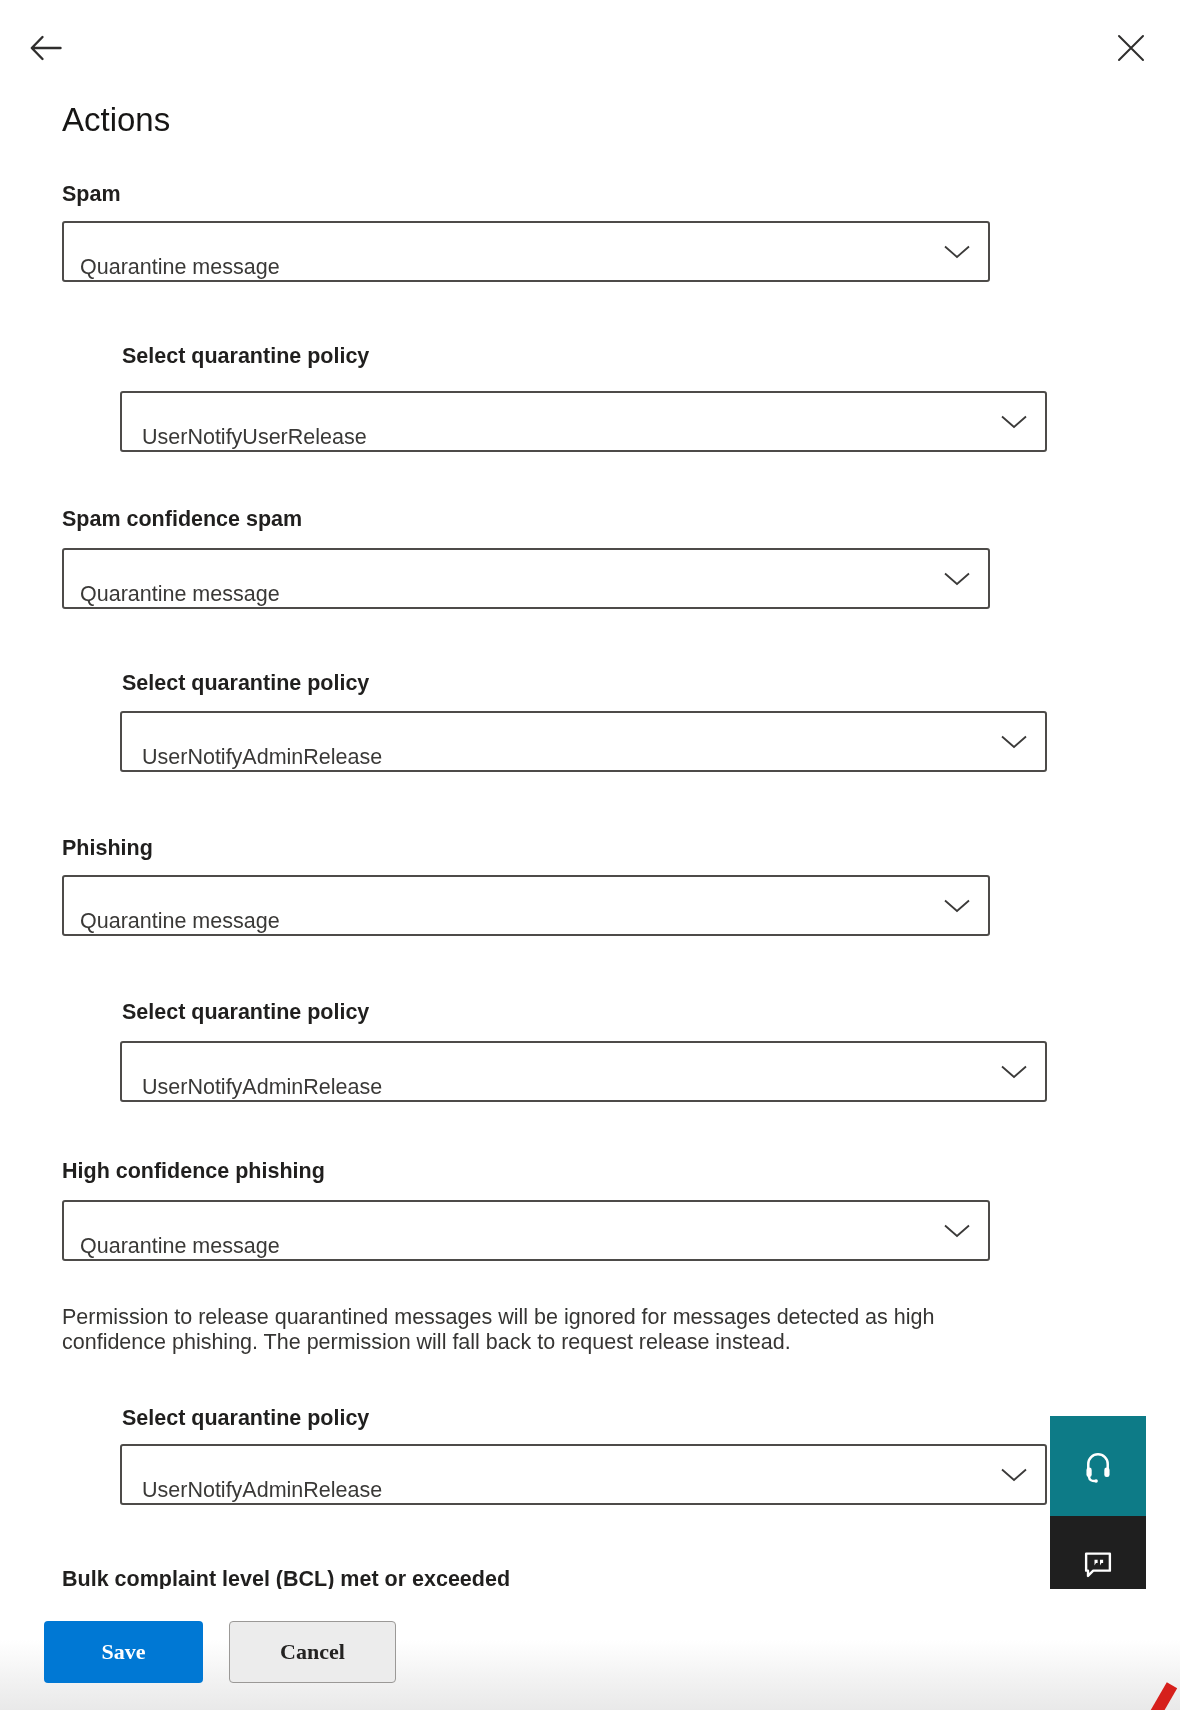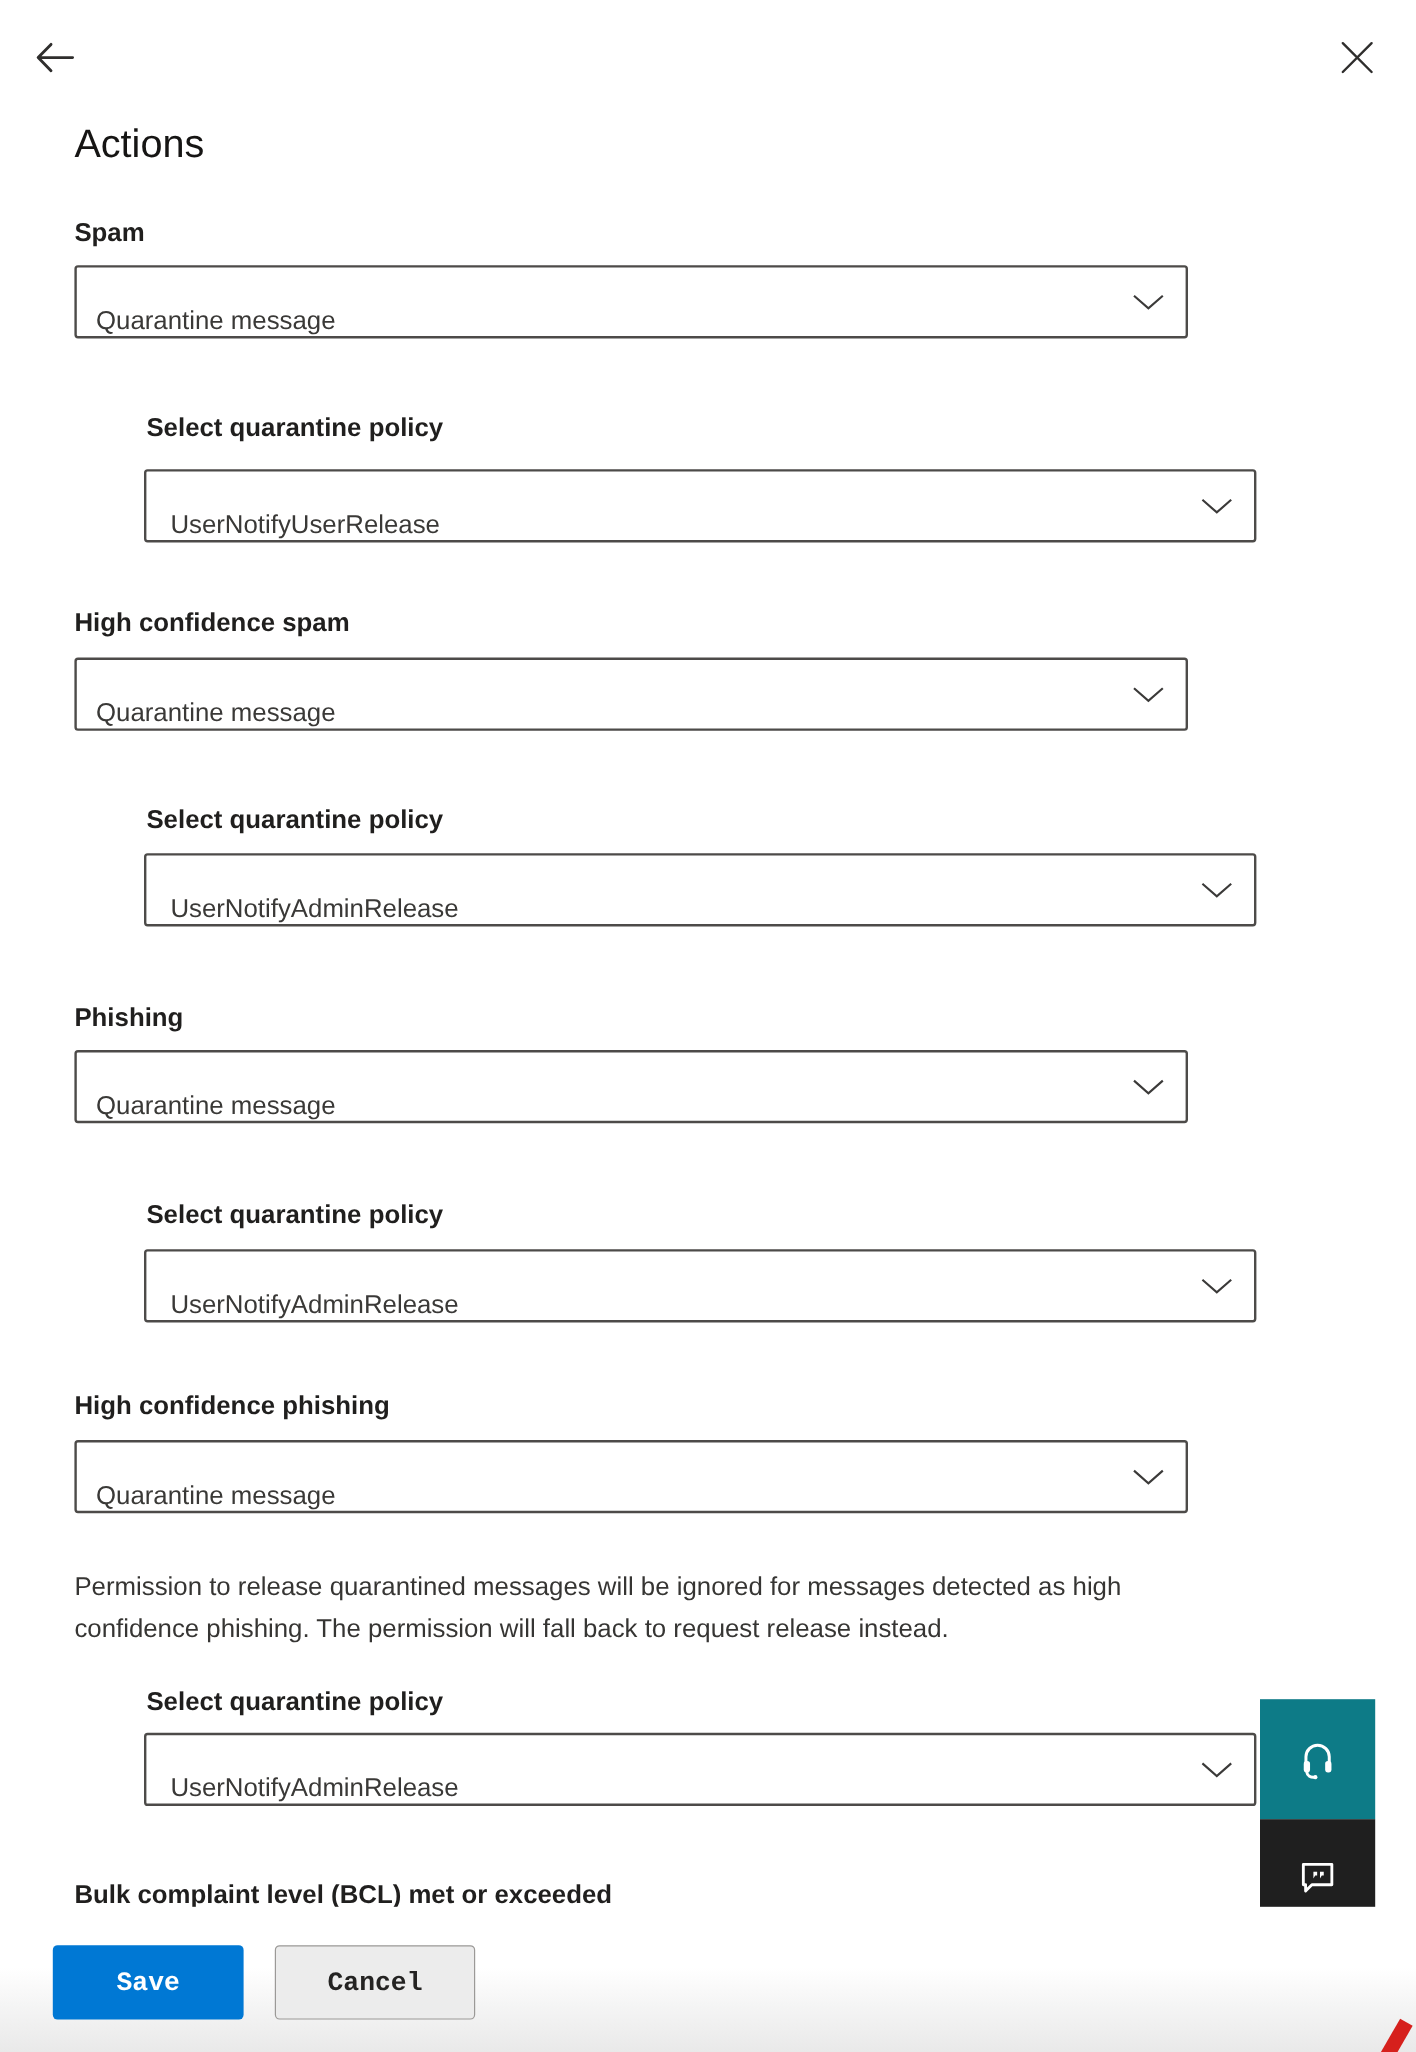--- a/index.html
+++ b/index.html
@@ -10,28 +10,28 @@
   .abs{position:absolute;box-sizing:border-box;}
   .icon-btn{background:transparent;border:none;padding:0;cursor:pointer;display:flex;align-items:center;justify-content:center;}
   .page-title{font-size:33px;font-weight:400;color:#161514;line-height:40px;}
   .field-label{font-size:21.5px;font-weight:600;color:#201f1e;line-height:26px;}
   .dropdown{
     height:61px;background:#fff;border:2px solid #4d4b49;border-radius:3px;
     display:flex;align-items:flex-end;padding:0 52px 0 16px;cursor:pointer;
   }
   .dropdown .value{font-size:21.5px;color:#3a3937;white-space:nowrap;overflow:hidden;}
   .dropdown .chev{position:absolute;right:18px;top:50%;transform:translateY(-50%);display:flex;}
-  .note{font-size:21.5px;color:#363533;line-height:35px;}
+  .note{font-size:21.5px;color:#363533;line-height:25px;}
   .truncated-label{font-size:21.5px;font-weight:600;color:#201f1e;line-height:26px;white-space:nowrap;}
   .fade-footer{
     left:0;top:1589px;width:1180px;height:121px;
     background:linear-gradient(180deg,#ffffff 0%,#ffffff 42%,#f1f1f1 78%,#e9e9e9 100%);
   }
   .btn{
-    height:62px;border-radius:4px;font-family:Liberation Mono, monospace;
+    height:62px;border-radius:4px;font-family:Liberation Serif, serif;
     font-size:22px;font-weight:600;cursor:pointer;display:flex;align-items:center;justify-content:center;
   }
   .btn-primary{background:#0078d4;color:#ffffff;border:none;}
   .btn-secondary{background:#ececec;color:#242322;border:1px solid #9b9997;}
   .widget{border:none;cursor:pointer;display:flex;align-items:center;justify-content:center;}
   .widget-teal{background:#0d7b87;}
   .widget-dark{background:#1f1f1f;}
   .red-sliver{left:1154px;top:1682px;width:12px;height:48px;background:#d6201c;transform:rotate(30deg);}
 </style>
 </head>
@@ -66,21 +66,21 @@
 <div class="abs field-label" style="left:122px;top:343px">Select quarantine policy</div>
 <div class="abs dropdown" style="left:120px;top:391px;width:927px">
   <span class="value" style="padding-left:4px">UserNotifyUserRelease</span>
   <span class="chev">
       <svg width="26" height="14" viewBox="0 0 26 14">
         <polyline points="1,1.5 13,12 25,1.5" fill="none" stroke="#3b3a39" stroke-width="1.8"></polyline>
       </svg>
     </span>
 </div>
 
-<div class="abs field-label" style="left:62px;top:506px">High confidence spam</div>
+<div class="abs field-label" style="left:62px;top:506px">Spam confidence spam</div>
 <div class="abs dropdown" style="left:62px;top:548px;width:928px">
   <span class="value">Quarantine message</span>
   <span class="chev">
       <svg width="26" height="14" viewBox="0 0 26 14">
         <polyline points="1,1.5 13,12 25,1.5" fill="none" stroke="#3b3a39" stroke-width="1.8"></polyline>
       </svg>
     </span>
 </div>
 <div class="abs field-label" style="left:122px;top:670px">Select quarantine policy</div>
 <div class="abs dropdown" style="left:120px;top:711px;width:927px">

